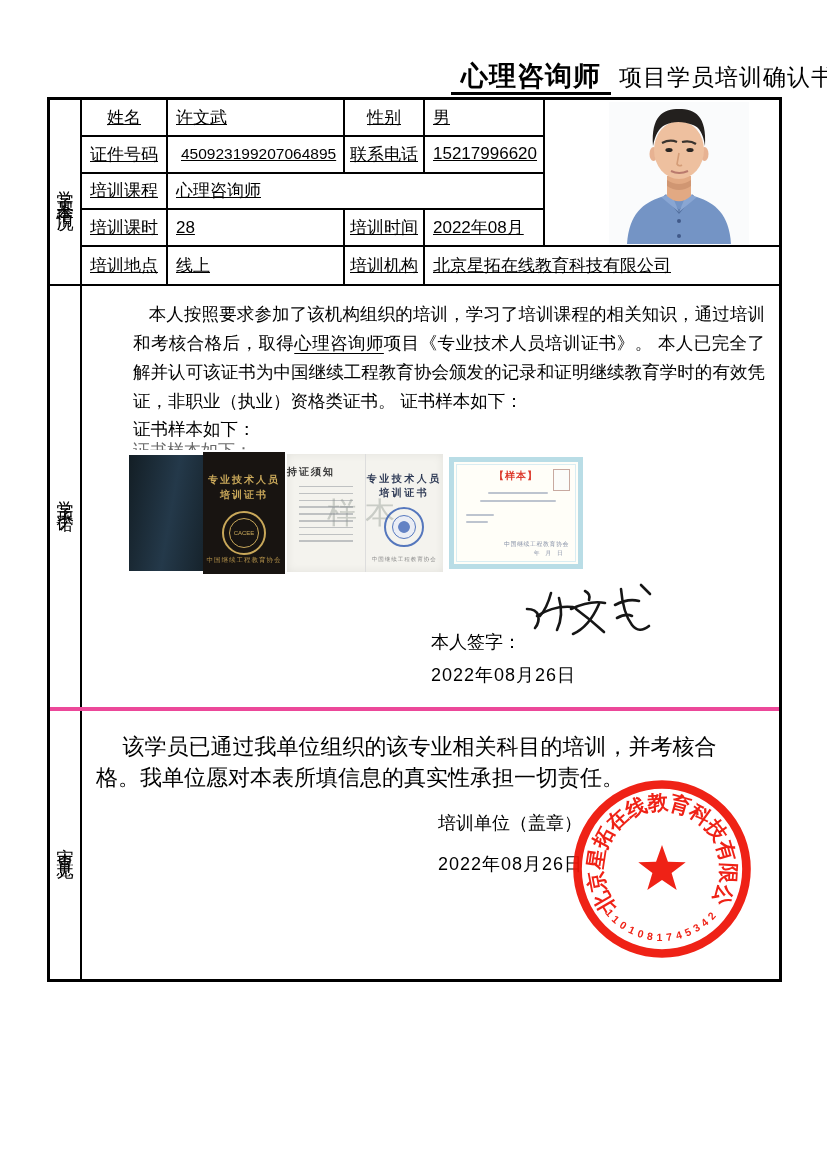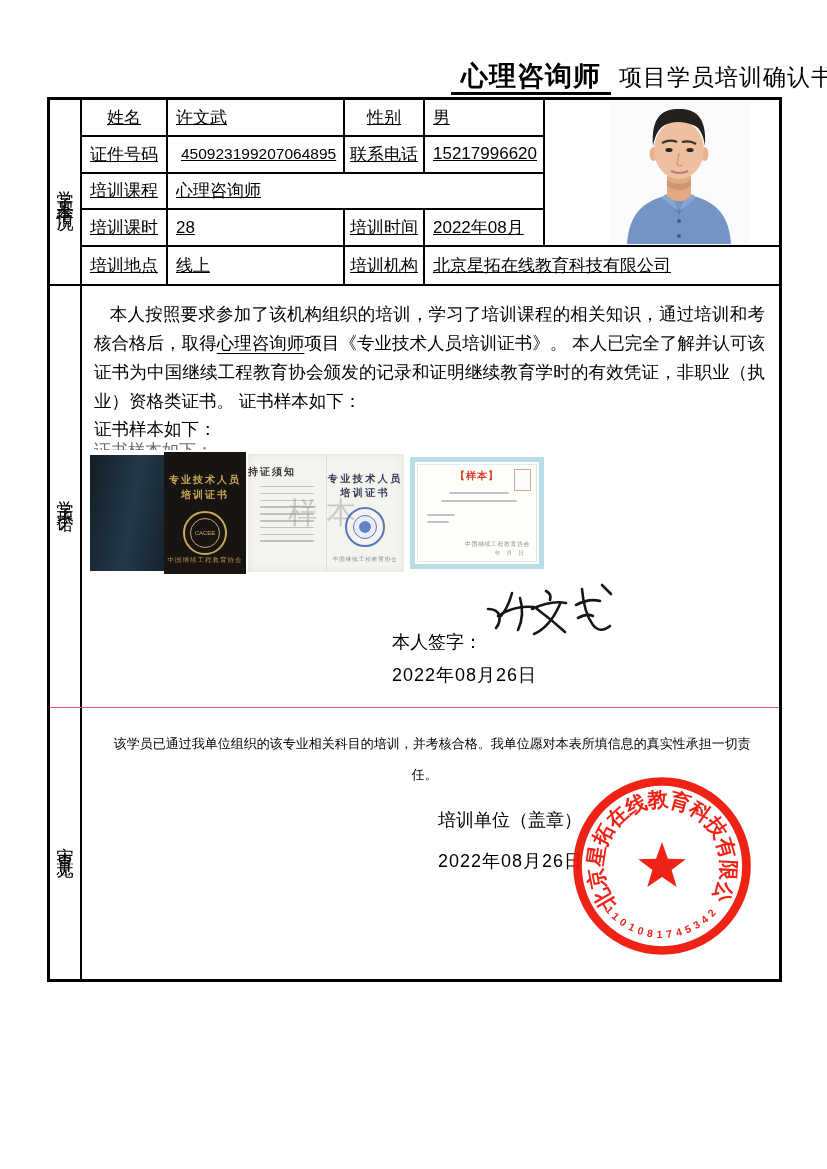--- a/index.html
+++ b/index.html
@@ -9,21 +9,21 @@
   
   .title{position:absolute;top:48px;left:0;width:100%;text-align:right;margin:8px;font-weight:normal;white-space:nowrap;}
   .title .prog{font-weight:bold;font-size:27px;border-bottom:3px solid #000;padding:0 10px 1px;letter-spacing:1px;}
   .title .rest{font-size:23px;margin-left:8px;letter-spacing:1px;}
 
   
   .doc-table{position:absolute;left:47px;top:97px;width:735px;height:885px;
              border:3px solid #000;box-sizing:border-box;display:flex;flex-direction:column;}
   .sec{display:flex;min-height:0;}
   .sec1{height:184px;border-bottom:2px solid #000;flex:none;}
-  .sec2{height:421px;border-bottom:1px solid #ec4899;flex:none;}
+  .sec2{height:421px;border-bottom:4px solid #ec4899;flex:none;gap:39px;}
   .sec3{flex:1;}
   .side{width:30px;flex:none;border-right:2px solid #000;display:flex;align-items:center;justify-content:center;}
   .side span{writing-mode:vertical-rl;text-orientation:upright;font-size:17px;letter-spacing:5px;}
   .sec-body{flex:1;position:relative;min-width:0;}
 
   
   .grid1{display:grid;width:100%;height:100%;grid-template-columns:86px 177px 80px 120px 1fr;grid-template-rows:repeat(5,1fr);}
   .g{border-right:2px solid #000;border-bottom:2px solid #000;display:flex;align-items:center;
      font-size:17px;box-sizing:border-box;overflow:hidden;white-space:nowrap;text-decoration:underline;}
   .g.lab{justify-content:center;}
@@ -72,21 +72,21 @@
   .bl3{margin:12px 84px 0 12px;}
   .bl4{margin:5px 90px 0 12px;}
   .blue-org{position:absolute;right:9px;bottom:15px;font-size:6px;color:#8b95aa;letter-spacing:.5px;}
   .blue-date{position:absolute;right:13px;bottom:6px;font-size:6px;color:#8b95aa;letter-spacing:2px;}
 
   .sig-label{position:absolute;left:310px;top:344px;font-size:18px;}
   .sig-svg{position:absolute;left:392px;top:285px;}
   .sig-date{position:absolute;left:310px;top:377px;font-size:18px;letter-spacing:1px;}
 
   
-  .review-para{margin:20px 26px 0 14px;font-size:13px;line-height:31px;text-indent:1.2em;text-align:center;}
+  .review-para{margin:20px 26px 0 14px;font-size:22px;line-height:31px;text-indent:1.2em;}
   .unit-label{position:absolute;left:356px;top:100px;font-size:18px;}
   .review-date{position:absolute;left:356px;top:141px;font-size:18px;letter-spacing:1px;}
   .stamp{position:absolute;left:484px;top:62px;width:192px;height:192px;opacity:.93;}
   .stamp text{font-weight:bold;}
 </style>
 </head>
 <body>
 
 <div class="page">
 

